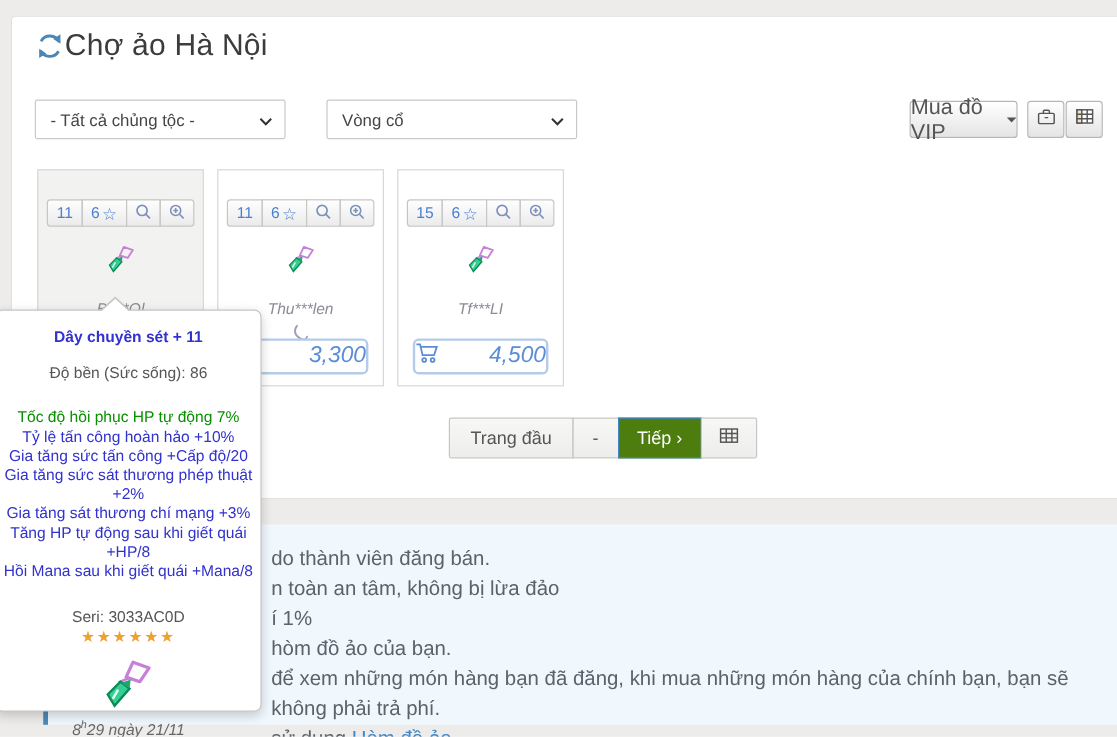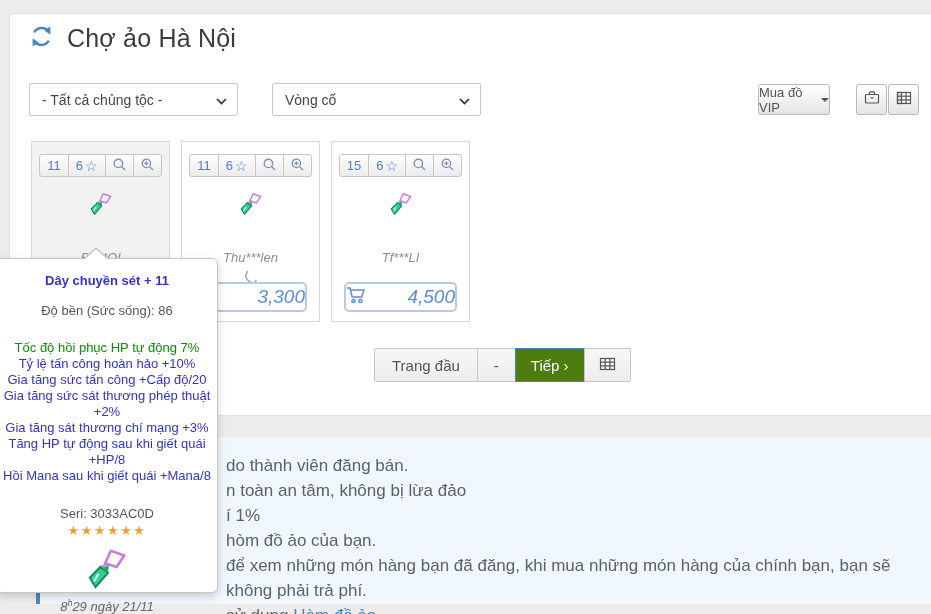--- a/index.html
+++ b/index.html
@@ -8,48 +8,48 @@
     background:#edecea;
     font-family:"Liberation Sans","DejaVu Sans",sans-serif;
     -webkit-font-smoothing:antialiased;
   }
   
   .main-panel{
     position:absolute;left:9px;top:13px;right:0;height:403px;
     background:#fff;border:1px solid #e2e1df;border-right:none;
     border-radius:4px 0 0 0;box-sizing:border-box;
   }
-  .page-header{position:absolute;top:10px;left:19px;display:flex;gap:13px;}
+  .page-header{position:absolute;top:10px;left:19px;display:flex;align-items:center;}
   .refresh-icon svg{display:block;}
   .page-title{font-size:25px;color:#3c3c3c;letter-spacing:.2px;}
   
   .fake-select{
     position:absolute;top:69px;height:33px;width:209px;box-sizing:border-box;
     background:#fff;border:1px solid #c9c9c9;border-radius:2px;
     display:flex;align-items:center;justify-content:space-between;
     padding:0 10px 0 12px;font-size:14px;color:#454545;cursor:pointer;
   }
   .sel-1{left:19px}.sel-2{left:262px}.sel-3{left:505px}
   .btn-default{
     background:linear-gradient(#ffffff,#e4e4e4);
     border:1px solid #b7b7b7;border-radius:3px;color:#555;
     display:flex;align-items:center;justify-content:center;cursor:pointer;box-sizing:border-box;
   }
-  .vip-btn{position:absolute;left:748px;top:70px;width:72px;height:31px;font-size:13px;gap:7px;justify-content:center;}
+  .vip-btn{position:absolute;left:748px;top:70px;width:90px;height:31px;font-size:18px;gap:7px;justify-content:center;}
   .caret-down{width:0;height:0;border-left:4px solid transparent;border-right:4px solid transparent;border-top:4px solid #555;}
   .icon-btn{position:absolute;top:70px;width:31px;height:31px;}
   .ib-1{left:846px}.ib-2{left:878px}
   
   .card{
     position:absolute;top:127px;width:139px;height:181px;box-sizing:border-box;
     background:#fff;border:1px solid #d8d8d8;
   }
   .card.hovered{background:#f2f2f1;}
   .c-1{left:21px}.c-2{left:171px}.c-3{left:321px}
-  .card-toolbar{display:flex;justify-content:center;margin-top:12px;}
+  .card-toolbar{display:flex;justify-content:center;margin-top:24px;}
   .tb-btn{
     height:23px;box-sizing:border-box;margin-left:-1px;
     border:1px solid #c6c6c6;background:linear-gradient(#fefefe,#ebebeb);
     color:#4a7fd1;font-size:13px;display:flex;align-items:center;gap:2px;
     padding:0 7px;cursor:pointer;
   }
   .tb-btn:first-child{border-radius:3px 0 0 3px;margin-left:0;}
   .tb-btn:last-child{border-radius:0 3px 3px 0;}
   .tb-star{font-size:14px;line-height:1;}
   .card-img{display:flex;justify-content:center;margin-top:14px;}

